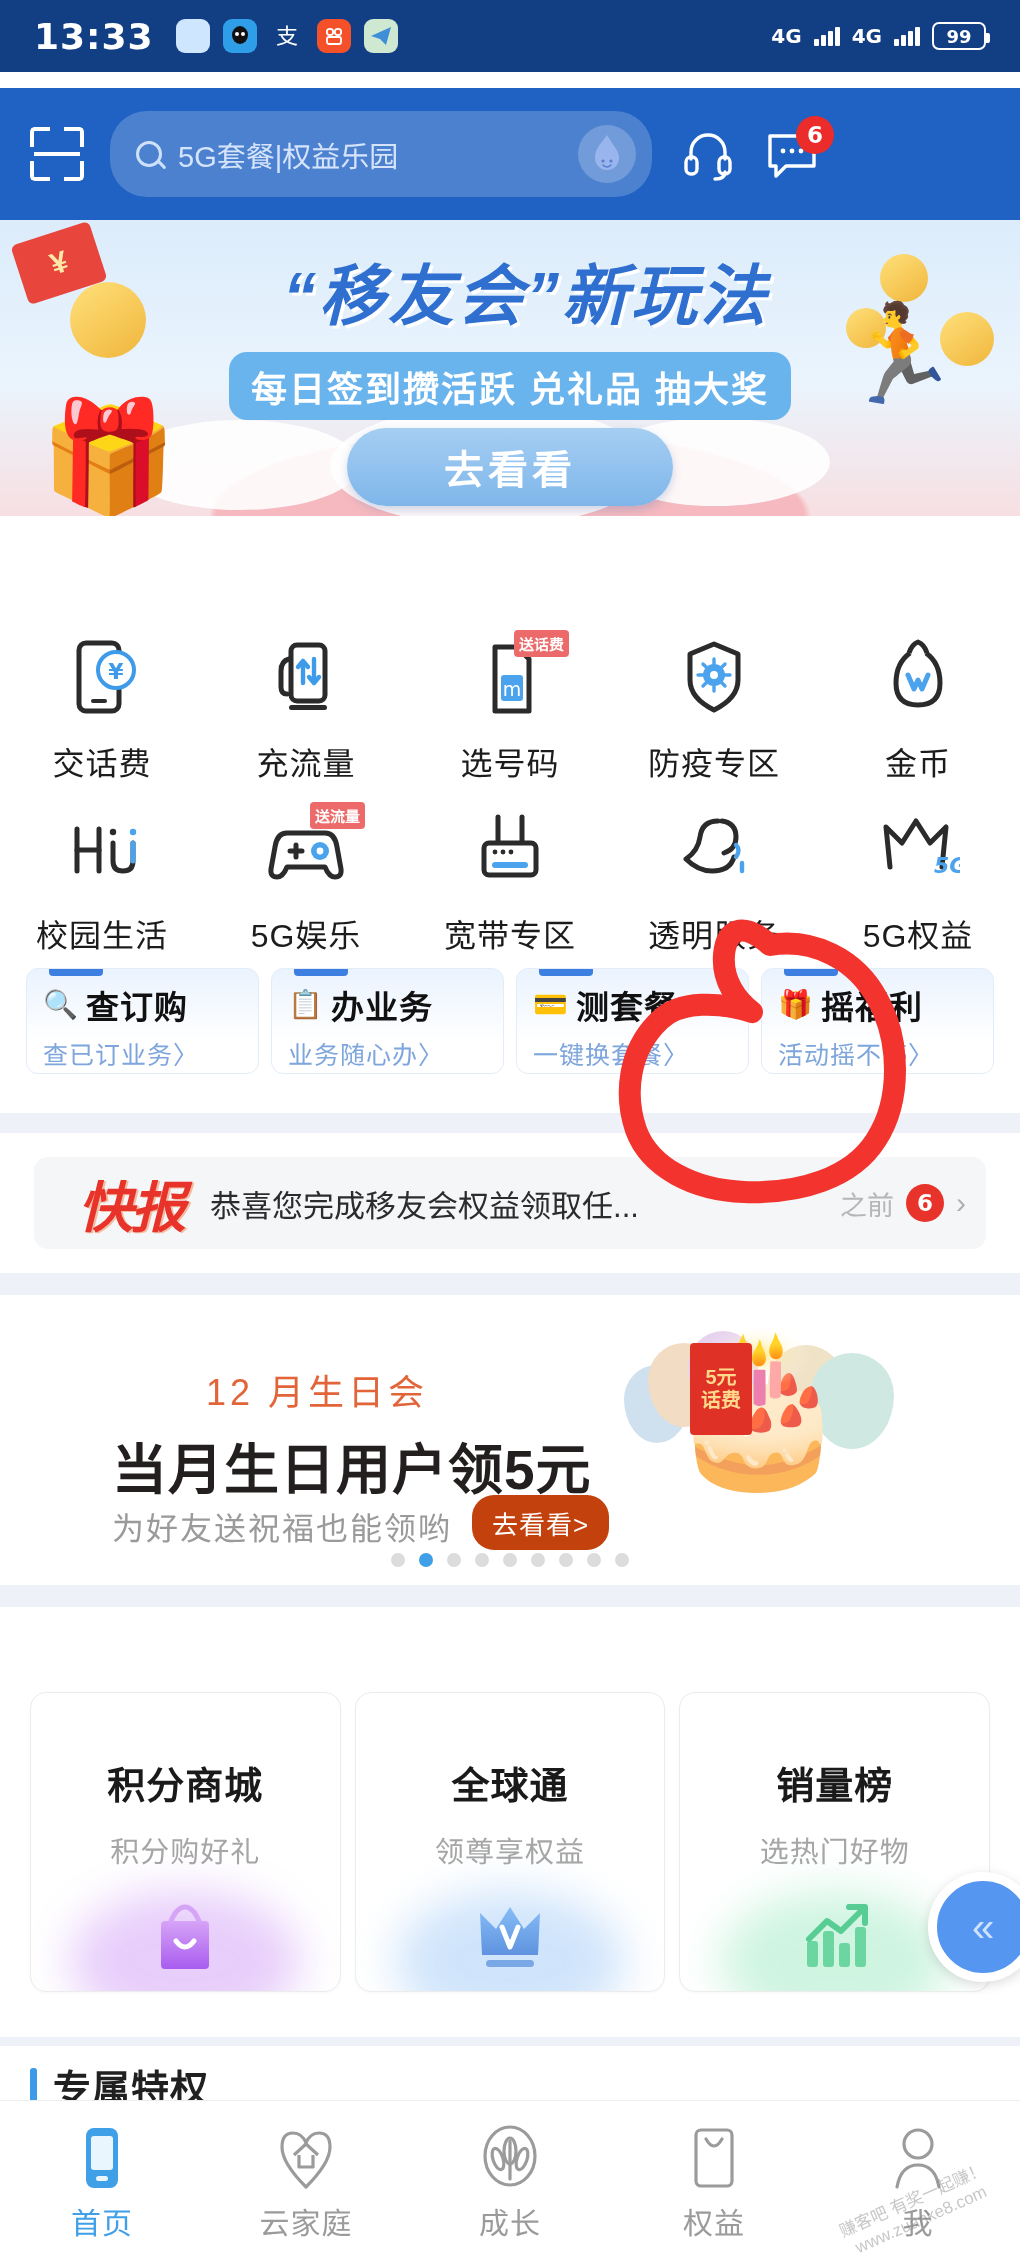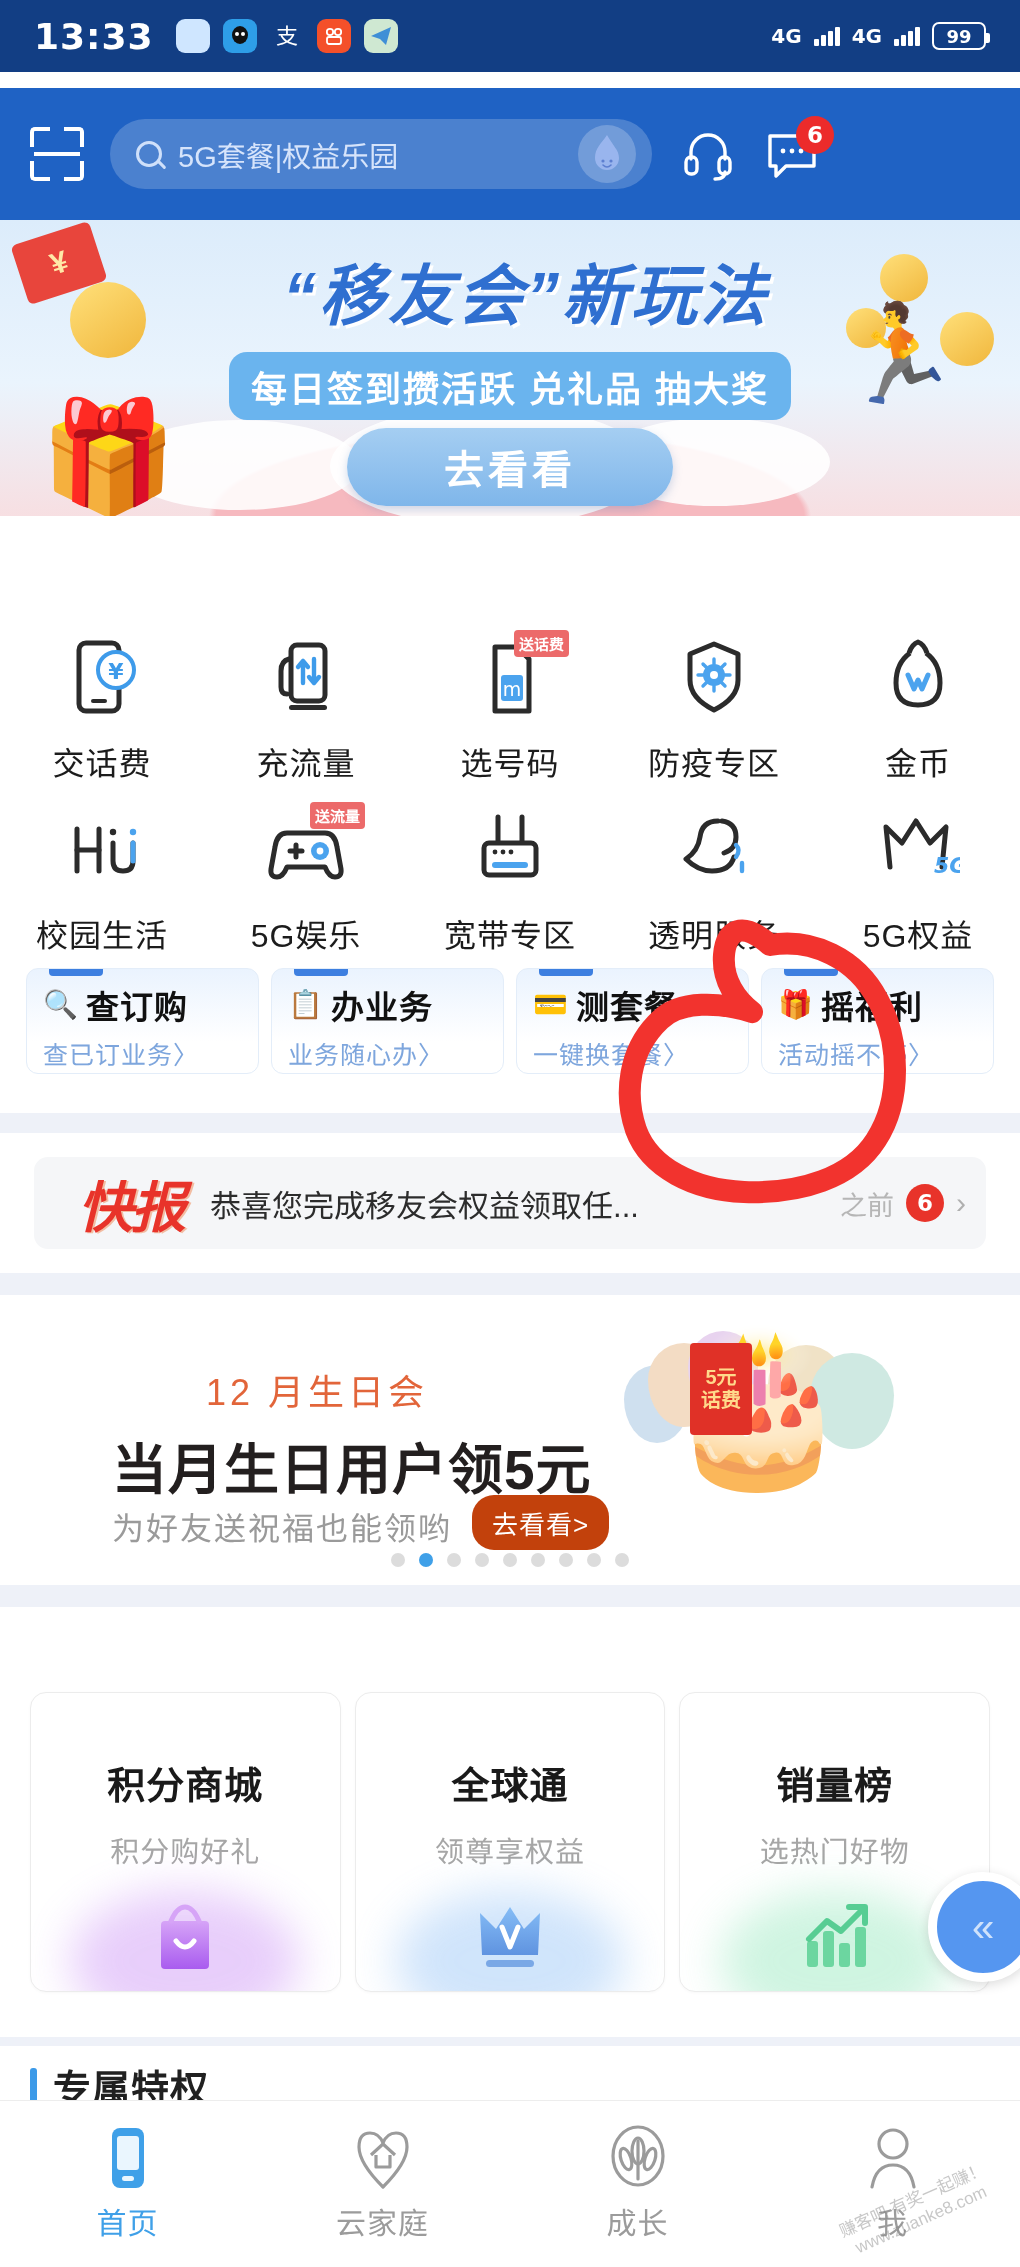--- a/index.html
+++ b/index.html
@@ -60,21 +60,21 @@
     display: flex; align-items: center; padding: 0 30px;
   }
   .scan-icon { width: 54px; height: 54px; position: relative; flex: 0 0 auto; }
   .scan-icon span { position: absolute; width: 20px; height: 20px; border: 4px solid #fff; }
   .scan-icon .c1 { top:0; left:0; border-right:none; border-bottom:none; border-radius: 5px 0 0 0;}
   .scan-icon .c2 { top:0; right:0; border-left:none; border-bottom:none; border-radius: 0 5px 0 0;}
   .scan-icon .c3 { bottom:0; left:0; border-right:none; border-top:none; border-radius: 0 0 0 5px;}
   .scan-icon .c4 { bottom:0; right:0; border-left:none; border-top:none; border-radius: 0 0 5px 0;}
   .scan-icon .bar { position:absolute; top:25px; left:4px; width:46px; height:4px; background:#fff; border:none; }
   .searchbox {
-    margin-left: 26px; flex: 1 1 auto; height: 70px;
+    margin-left: 26px; flex: 1 1 auto; height: 86px;
     background: rgba(255,255,255,0.20); border-radius: 37px;
     display: flex; align-items: center; padding: 0 16px 0 26px; max-width: 542px;
   }
   .mag { width: 26px; height: 26px; border: 3px solid #cfe0fa; border-radius: 50%; position: relative; flex:0 0 auto;}
   .mag::after { content:""; position:absolute; width:11px; height:3px; background:#cfe0fa; transform: rotate(45deg); bottom:-2px; right:-8px; border-radius:2px;}
   .search-text { margin-left: 16px; font-size: 29px; color: #d6e4fb; white-space: nowrap; }
   .blob {
     margin-left: auto; width: 58px; height: 58px; border-radius: 50%;
     background: rgba(255,255,255,0.22);
     display:flex; align-items:center; justify-content:center;
@@ -678,20 +678,29 @@
           <path d="M31 16 v38"></path>
           <ellipse cx="31" cy="26" rx="6" ry="13"></ellipse>
           <ellipse cx="19" cy="34" rx="5" ry="11" transform="rotate(-18 19 34)"></ellipse>
           <ellipse cx="43" cy="34" rx="5" ry="11" transform="rotate(18 43 34)"></ellipse>
         </svg>
       </div>
       <div class="nlb">成长</div>
     </div>
     <div class="navitem">
       <div class="nic">
+        <svg width="50" height="66" viewBox="0 0 50 66" fill="none" stroke="#9b9b9b" stroke-width="3.2" stroke-linejoin="round">
+          <rect x="7" y="5" width="36" height="56" rx="5"></rect>
+          <path d="M17 14 q8 14 16 0" stroke-linecap="round"></path>
+        </svg>
+      </div>
+      <div class="nlb">权益</div>
+    </div>
+    <div class="navitem">
+      <div class="nic">
         <svg width="54" height="66" viewBox="0 0 54 66" fill="none" stroke="#9b9b9b" stroke-width="3.2" stroke-linecap="round">
           <circle cx="27" cy="19" r="14"></circle>
           <path d="M6 62 q4 -22 21 -22 q17 0 21 22"></path>
         </svg>
       </div>
       <div class="nlb">我</div>
     </div>
   </div>
 
   <div class="watermark">

